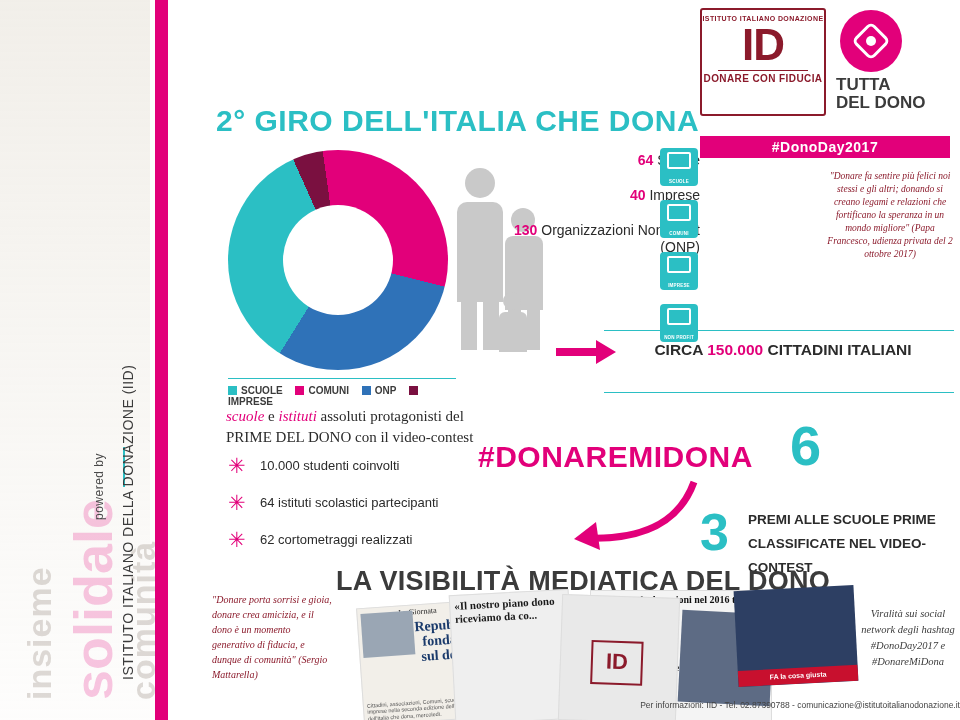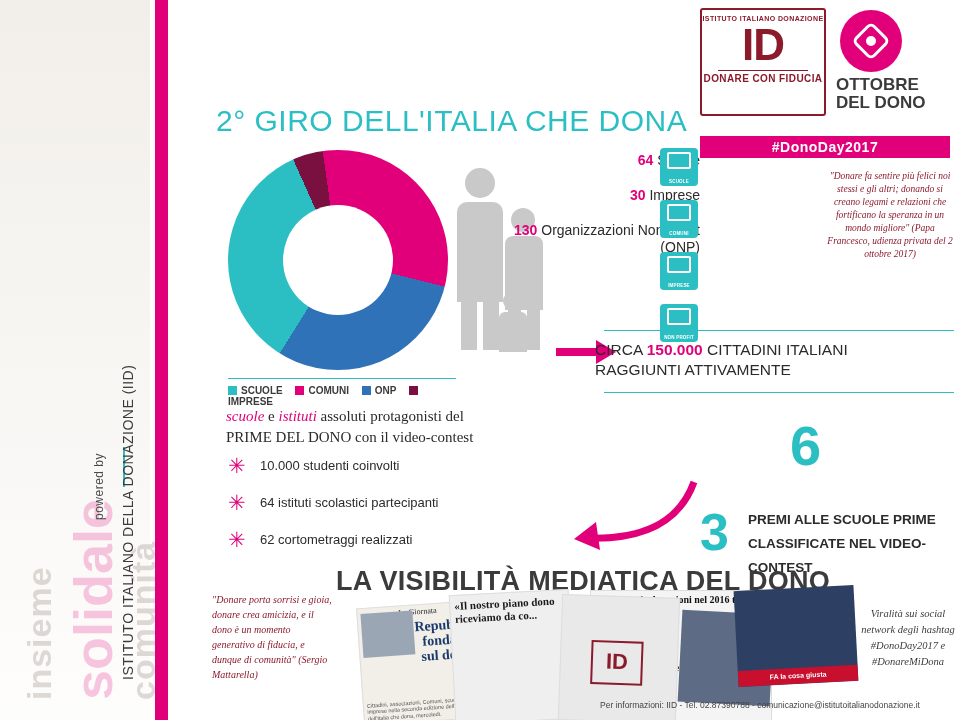--- a/index.html
+++ b/index.html
@@ -42,21 +42,21 @@
   .gdd-mark{position:absolute;left:6px;top:2px;width:62px;height:62px;border-radius:50%;
      background:#e2007a;}
   .gdd-mark:after{content:"";position:absolute;left:17px;top:17px;width:28px;height:28px;border:3px solid #fff;
      border-radius:6px;transform:rotate(45deg);box-sizing:border-box;}
   .gdd-mark:before{content:"";position:absolute;left:26px;top:26px;width:10px;height:10px;background:#fff;border-radius:50%;z-index:2;}
   .gdd-text{position:absolute;left:2px;top:68px;font-size:17px;font-weight:bold;color:#3b3b3b;line-height:18px;}
   .hashtag-bar{position:absolute;left:700px;top:136px;width:250px;height:22px;background:#e2007a;color:#fff;
      font-size:14px;font-weight:bold;text-align:center;line-height:22px;letter-spacing:.5px;}
 
   
-  .headline{position:absolute;left:216px;top:104px;font-size:30px;font-weight:normal;color:#2bbfc4;letter-spacing:.5px;}
+  .headline{position:absolute;left:216px;top:104px;font-size:30px;font-weight:bold;color:#2bbfc4;letter-spacing:.5px;}
 
   
   .donut-wrap{position:absolute;left:228px;top:150px;width:220px;height:220px;}
   .donut{width:220px;height:220px;border-radius:50%;
      background:conic-gradient(
         #e2007a 0deg 104deg,
         #2f72b8 104deg 212deg,
         #2bbfc4 212deg 336deg,
         #7a1040 336deg 352deg,
         #e2007a 352deg 360deg);}
@@ -84,21 +84,21 @@
   
   .iniz{position:absolute;left:708px;top:180px;width:120px;font-size:17px;font-weight:bold;color:#2bbfc4;line-height:30px;}
   .iniz .num{color:#e2007a;}
 
   
   .papa{position:absolute;left:826px;top:170px;width:128px;font-size:9.5px;line-height:13px;color:#8b1a2b;
      font-family:"Liberation Serif",serif;font-style:italic;text-align:center;}
 
   
   .arrow1{position:absolute;left:556px;top:338px;width:60px;height:28px;}
-  .circa{position:absolute;left:595px;top:340px;width:310px;font-size:15.5px;font-weight:normal;color:#2b2b2b;line-height:20px;}
+  .circa{position:absolute;left:628px;top:340px;width:310px;font-size:15.5px;font-weight:bold;color:#2b2b2b;line-height:20px;text-align:center;}
   .circa b{color:#e2007a;}
   .circa-rule{position:absolute;left:604px;top:330px;width:350px;height:1px;background:#2bbfc4;}
   .circa-rule2{position:absolute;left:604px;top:392px;width:350px;height:1px;background:#2bbfc4;}
 
   
   .scuole-line{position:absolute;left:226px;top:406px;width:300px;font-size:15px;line-height:21px;color:#2b2b2b;
      font-family:"Liberation Serif",serif;}
   .scuole-line .hl{color:#e2007a;font-style:italic;}
   .bullets{position:absolute;left:228px;top:458px;width:300px;font-size:13px;color:#2b2b2b;}
   .bullets .b{margin-bottom:21px;position:relative;padding-left:32px;line-height:16px;}
@@ -137,21 +137,21 @@
      font-size:22px;font-weight:bold;text-align:center;line-height:38px;}
   .clip4{position:absolute;left:590px;top:590px;width:180px;height:130px;background:#f4f4f4;border:1px solid #ddd;}
   .clip4 .hl2{font-family:"Liberation Serif",serif;font-size:10px;font-weight:bold;color:#111;padding:3px;}
   .clip5{position:absolute;left:736px;top:588px;width:120px;height:96px;background:#2d3f63;transform:rotate(-3deg);overflow:hidden;}
   .clip5 .tvbar{position:absolute;left:0;bottom:0;width:100%;height:16px;background:#c8102e;color:#fff;font-size:7px;
      font-weight:bold;line-height:16px;text-align:center;}
   .clip6{position:absolute;left:680px;top:612px;width:92px;height:92px;background:#5d6b84;transform:rotate(3deg);}
 
   .social{position:absolute;left:858px;top:606px;width:100px;font-size:10.5px;line-height:16px;color:#3b3b3b;
      font-family:"Liberation Serif",serif;font-style:italic;text-align:center;}
-  .footer{position:absolute;left:560px;top:700px;width:400px;font-size:8.5px;color:#444;text-align:center;}
+  .footer{position:absolute;left:560px;top:700px;width:400px;font-size:8.5px;color:#444;text-align:right;}
 </style>
 </head>
 <body>
 
 <div class="page">
 
   <div class="left-band">
     <div class="left-ghost"></div>
     <div class="ghost-pink" style="left:62px;top:700px;">solidale</div>
     <div class="ghost-txt" style="left:20px;top:700px;">insieme</div>
@@ -167,21 +167,21 @@
   <div class="logo-box">
     <div class="iid-logo">
       <div class="iid-top">ISTITUTO ITALIANO DONAZIONE</div>
       <div class="iid-mid">ID</div>
       <div class="iid-line"></div>
       <div class="iid-bot">DONARE CON FIDUCIA</div>
     </div>
     <div class="gdd-logo">
       <div class="gdd-mark"></div>
       <div class="gdd-text">
-        <div>OTTOBRE</div>
+        <div>TUTTA</div>
         <div>DEL DONO</div>
       </div>
     </div>
   </div>
   <div class="hashtag-bar">#DonoDay2017</div>
 
   <div class="headline">2° GIRO DELL'ITALIA CHE DONA</div>
 
   <div class="donut-wrap">
     <div class="donut"></div>
@@ -203,21 +203,21 @@
     <div class="fig head" style="left:56px;top:48px;width:24px;height:24px;"></div>
     <div class="fig" style="left:50px;top:76px;width:38px;height:74px;border-radius:8px 8px 0 0;"></div>
     <div class="fig" style="left:53px;top:150px;width:13px;height:40px;"></div>
     <div class="fig" style="left:72px;top:150px;width:13px;height:40px;"></div>
     <div class="fig head" style="left:48px;top:132px;width:18px;height:18px;"></div>
     <div class="fig" style="left:44px;top:152px;width:28px;height:40px;border-radius:6px 6px 0 0;"></div>
   </div>
 
   <div class="stats">
     <div class="row"><b>64</b> <span>Scuole</span></div>
-    <div class="row"><b>30</b> <span>Imprese</span></div>
+    <div class="row"><b>40</b> <span>Imprese</span></div>
     <div class="row"><b>130</b> <span>Organizzazioni Non Profit (ONP)</span></div>
   </div>
   <div class="badges">
     <div class="badge">
         <span class="bico"></span>
         <span class="blab">SCUOLE</span>
       </div>
     <div class="badge">
         <span class="bico"></span>
         <span class="blab">COMUNI</span>
@@ -234,34 +234,34 @@
 
 
   <div class="papa">"Donare fa sentire più felici noi stessi e gli altri; donando si creano legami e relazioni che fortificano la speranza in un mondo migliore" (Papa Francesco, udienza privata del 2 ottobre 2017)</div>
 
   <svg class="arrow1" viewBox="0 0 60 28">
     <path d="M0,10 L40,10 L40,2 L60,14 L40,26 L40,18 L0,18 Z" fill="#e2007a"></path>
   </svg>
   <div class="circa-rule"></div>
   <div class="circa">
     <span>CIRCA </span><b>150.000</b><span> CITTADINI ITALIANI</span>
-    <div>RAGGIUNTI ATTIVAMENTE</div>
   </div>
   <div class="circa-rule2"></div>
 
   <div class="scuole-line">
     <span class="hl">scuole</span><span> e </span><span class="hl">istituti</span><span> assoluti protagonisti del</span>
     <div>PRIME DEL DONO con il video-contest</div>
   </div>
   <div class="bullets">
     <div class="b"><span class="ast">✳</span><span>10.000 studenti coinvolti</span></div>
     <div class="b"><span class="ast">✳</span><span>64 istituti scolastici partecipanti</span></div>
     <div class="b"><span class="ast">✳</span><span>62 cortometraggi realizzati</span></div>
   </div>
 
+  <div class="dona">#DONAREMIDONA</div>
   <svg class="arrow2" viewBox="0 0 140 75">
     <path d="M136,4 C120,48 80,62 28,60" stroke="#e2007a" stroke-width="7" fill="none"></path>
     <path d="M38,44 L16,61 L42,72 Z" fill="#e2007a"></path>
   </svg>
 
   <div class="six">6</div>
   <div class="three">3</div>
   <div class="premi">
     <div>PREMI ALLE SCUOLE PRIME</div>
     <div>CLASSIFICATE NEL VIDEO-CONTEST</div>

